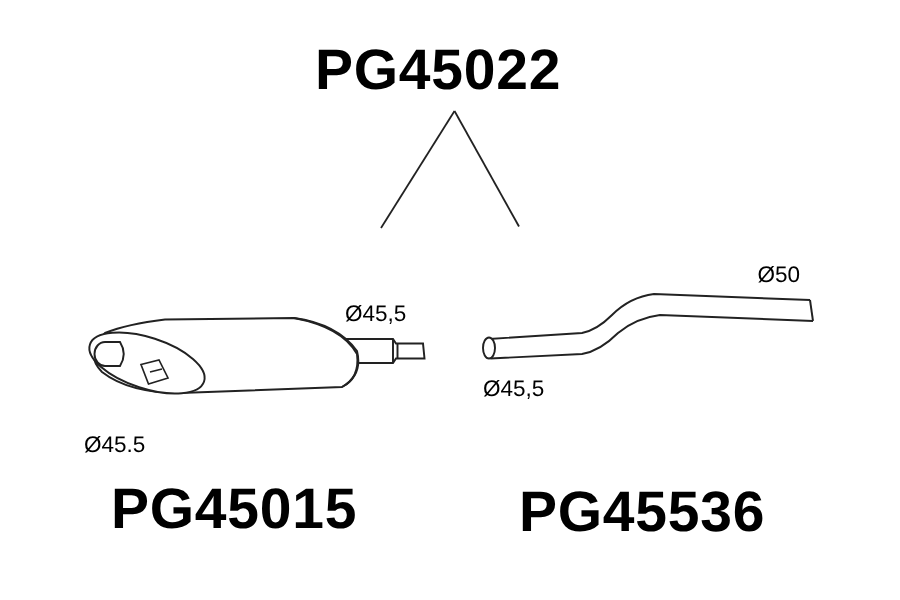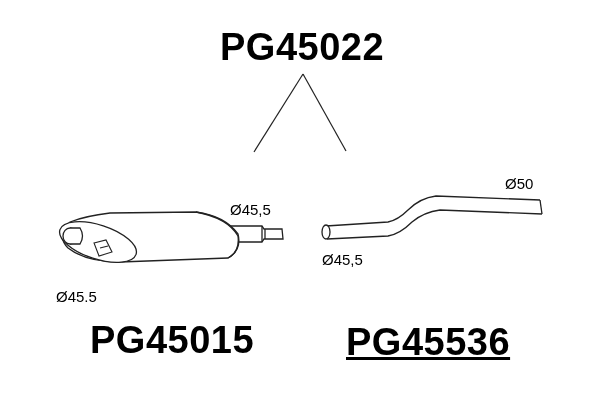--- a/index.html
+++ b/index.html
@@ -6,21 +6,21 @@
     body { width: 600px; height: 400px; position: relative; overflow: hidden;
            font-family: "Liberation Sans", sans-serif; color: #000; }
     .part-code { position: absolute; font-weight: bold; font-size: 38px; letter-spacing: 0.5px;
                  font-family: "Liberation Sans", sans-serif; line-height: 1; }
     .dim { position: absolute; font-size: 15px; font-family: Liberation Sans, sans-serif; line-height: 1; }
     svg.drawing { position: absolute; left: 0; top: 0; }
   </style>
 </head>
 <body>
 
-<div class="part-code" style="left:220px; top:28px;">PG45022</div>
+<div class="part-code" style="left:210px; top:28px;">PG45022</div>
 
 <svg class="drawing" width="600" height="400" viewBox="0 0 600 400">
 
   <g stroke="#222" stroke-width="1.2" fill="none">
     <line x1="254" y1="152" x2="303" y2="74"></line>
     <line x1="303" y1="74" x2="346" y2="151"></line>
   </g>
 
   <g stroke="#222" stroke-width="1.3" fill="#fff">
 
@@ -46,14 +46,14 @@
     <line x1="540" y1="200" x2="542" y2="214"></line>
   </g>
 </svg>
 
 <div class="dim" style="left:230px; top:202px;">Ø45,5</div>
 <div class="dim" style="left:56px; top:289px;">Ø45.5</div>
 
 <div class="dim" style="left:505px; top:176px;">Ø50</div>
 <div class="dim" style="left:322px; top:252px;">Ø45,5</div>
 
-<div class="part-code" style="left:90px; top:321px;">PG45015</div>
-<div class="part-code" style="left:346px; top:323px;text-decoration:underline;">PG45536</div>
+<div class="part-code" style="left:74px; top:321px;">PG45015</div>
+<div class="part-code" style="left:346px; top:323px;">PG45536</div>
 
 </body></html>

